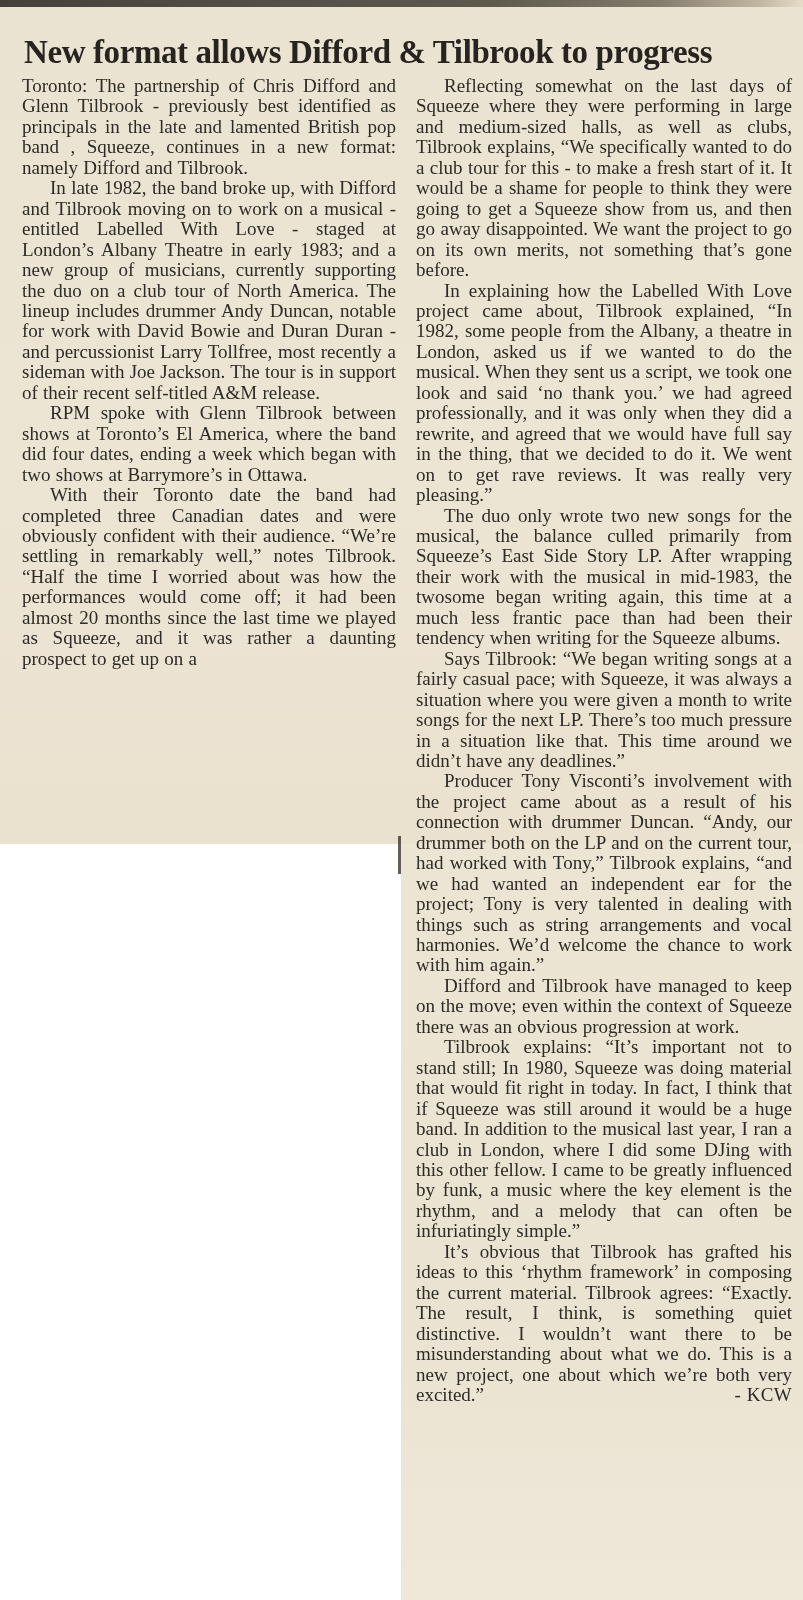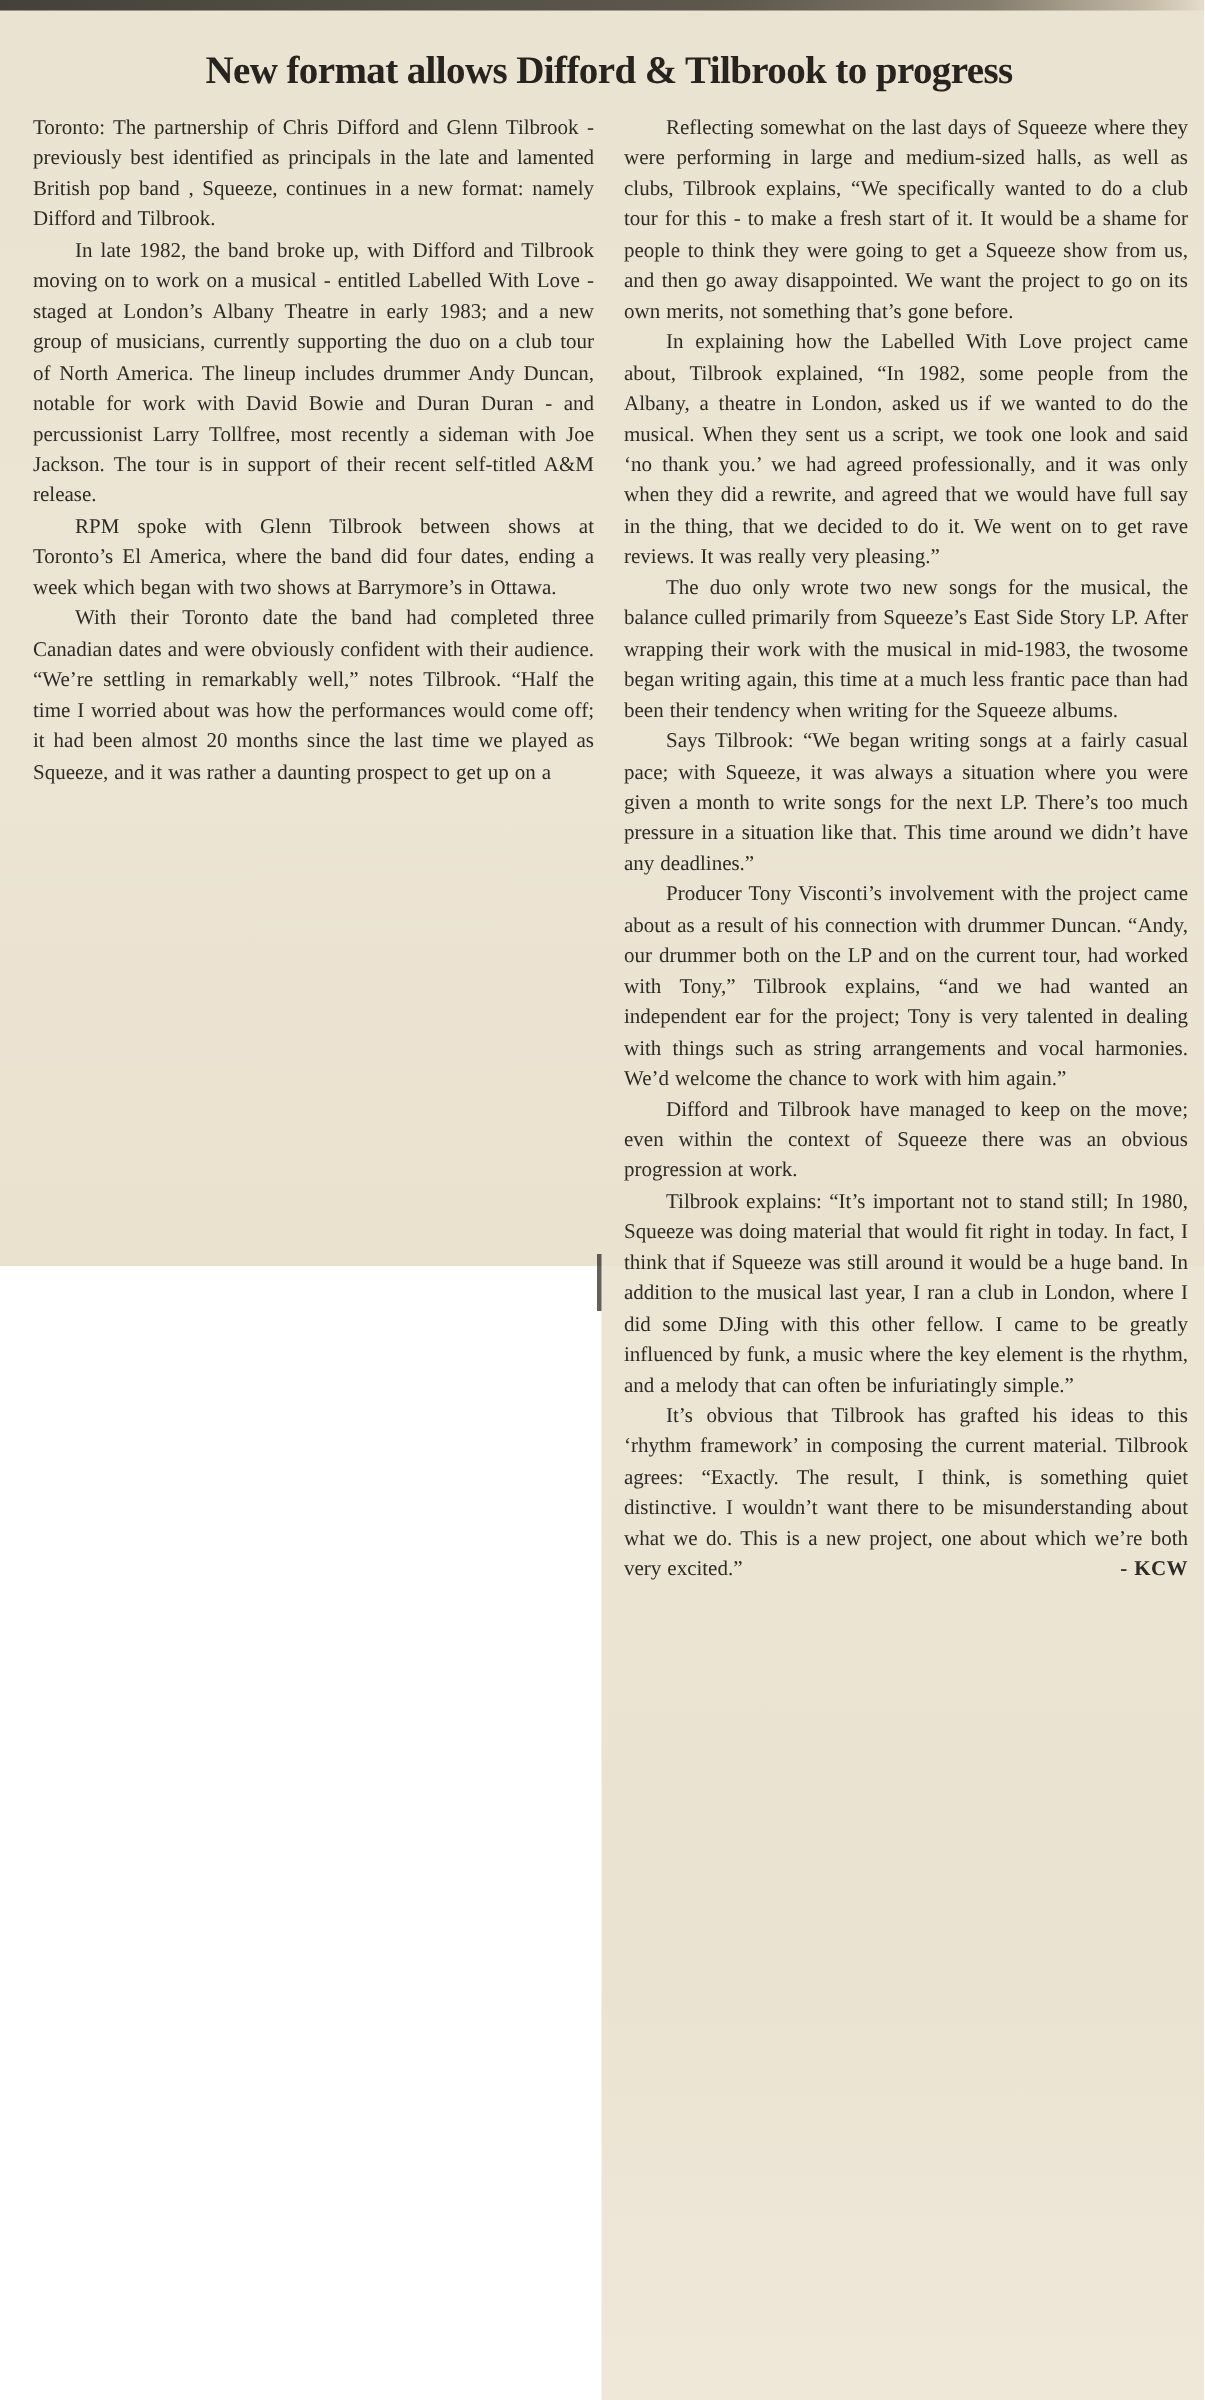--- a/index.html
+++ b/index.html
@@ -26,40 +26,39 @@
     content: ""; position: absolute; left: -3px; top: -8px;
     width: 3px; height: 38px; background: #3c3831; opacity: .8;
   }
   .scan-edge-strip {
     position: absolute; left: 0; top: 0;
     width: 803px; height: 7px;
     background: linear-gradient(90deg, #45413a 0%, #555047 35%, #5d574c 60%, #837b6c 82%, #c3b9a5 95%, #e5dcc9 100%);
   }
   .headline {
     position: absolute; left: 24px; top: 10px; width: 764px;
-    font-size: 26px; line-height: 40px; font-weight: 700;
+    font-size: 33px; line-height: 40px; font-weight: 700;
     letter-spacing: -0.4px;
     color: var(--title-ink, #272420);
     white-space: nowrap;
-    text-align: center;
   }
   .col {
     position: absolute; top: 76px;
     color: var(--ink, #2d2b26);
-    font-size: 14px; line-height: 20.45px;
+    font-size: 19px; line-height: 20.45px;
     text-align: justify;
   }
   .col-left  { left: 22px;  width: 374px; }
   .col-right { left: 416px; width: 376px; }
   .para { margin: 0; text-indent: 28px; word-spacing: 0.5px; }
   .para.no-indent { text-indent: 0; }
   .para.last-para { position: relative; }
   .byline {
     position: absolute; right: 0; bottom: 0;
-    font-weight: 700; letter-spacing: 0.3px;
+    font-weight: 400; letter-spacing: 0.3px;
   }
 </style>
 </head>
 <body>
 
 <div class="page">
 
   <div class="paper-top"></div>
   <div class="paper-bottom"></div>
   <div class="scan-edge-strip"></div>

